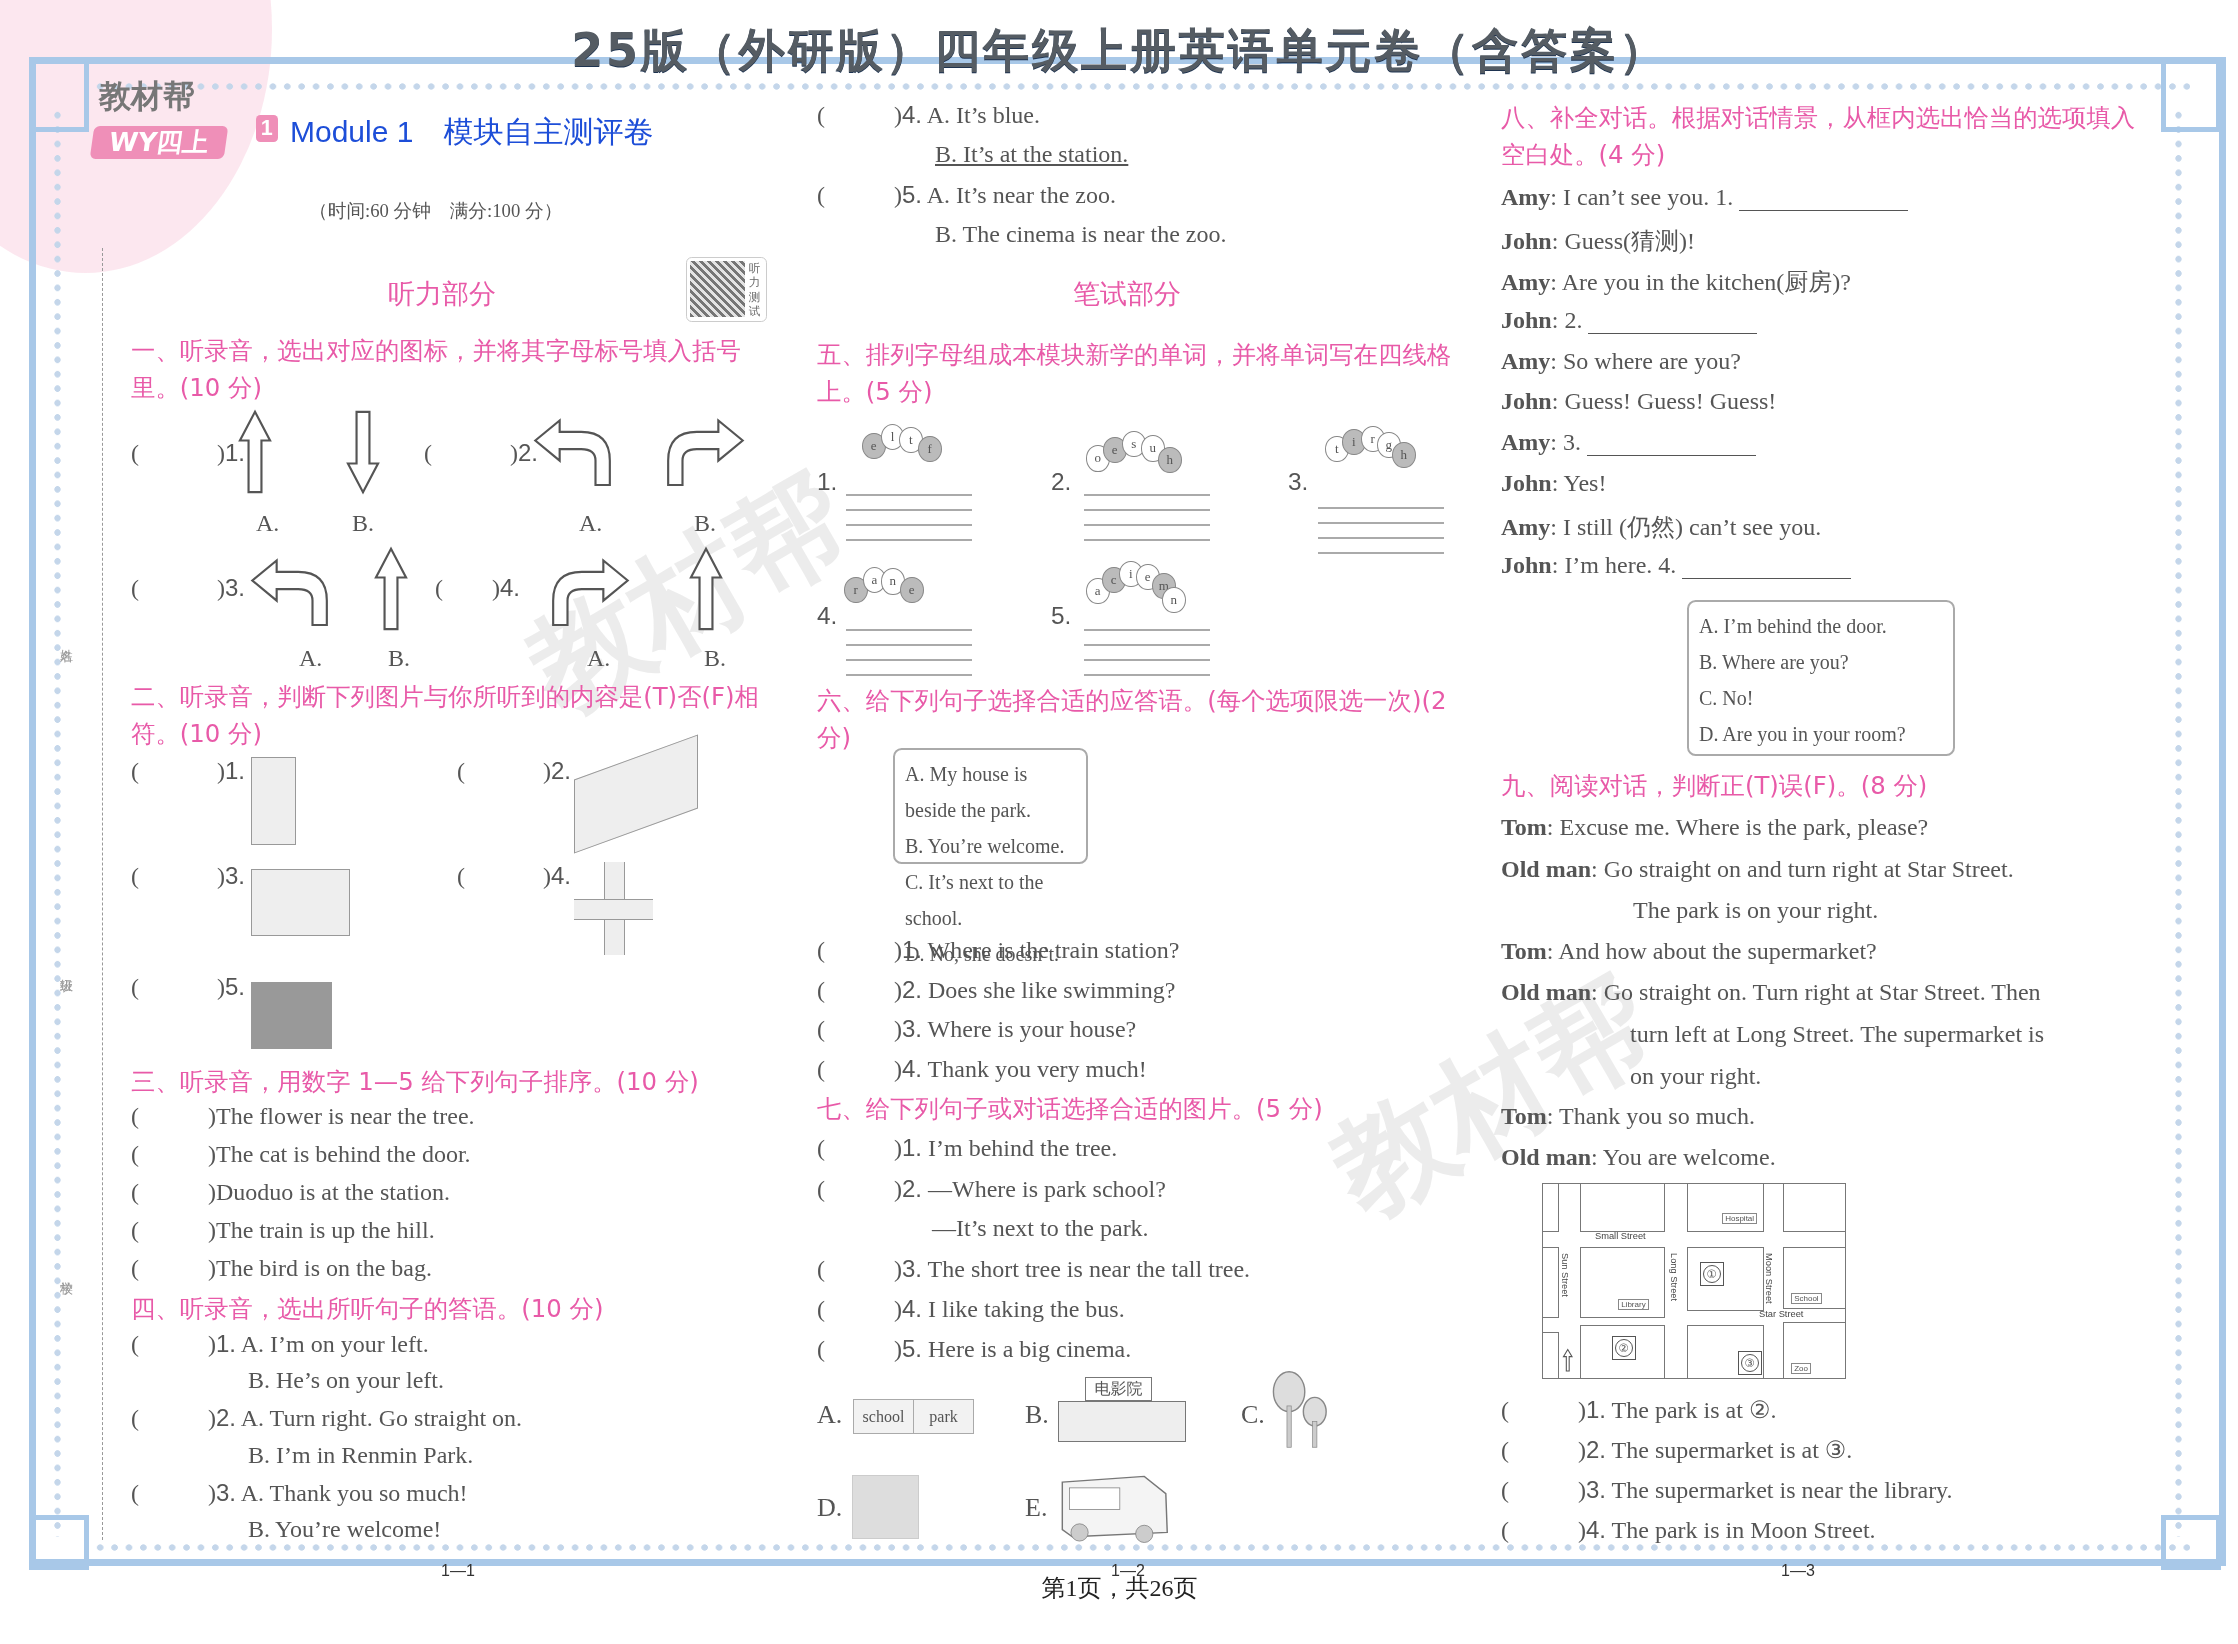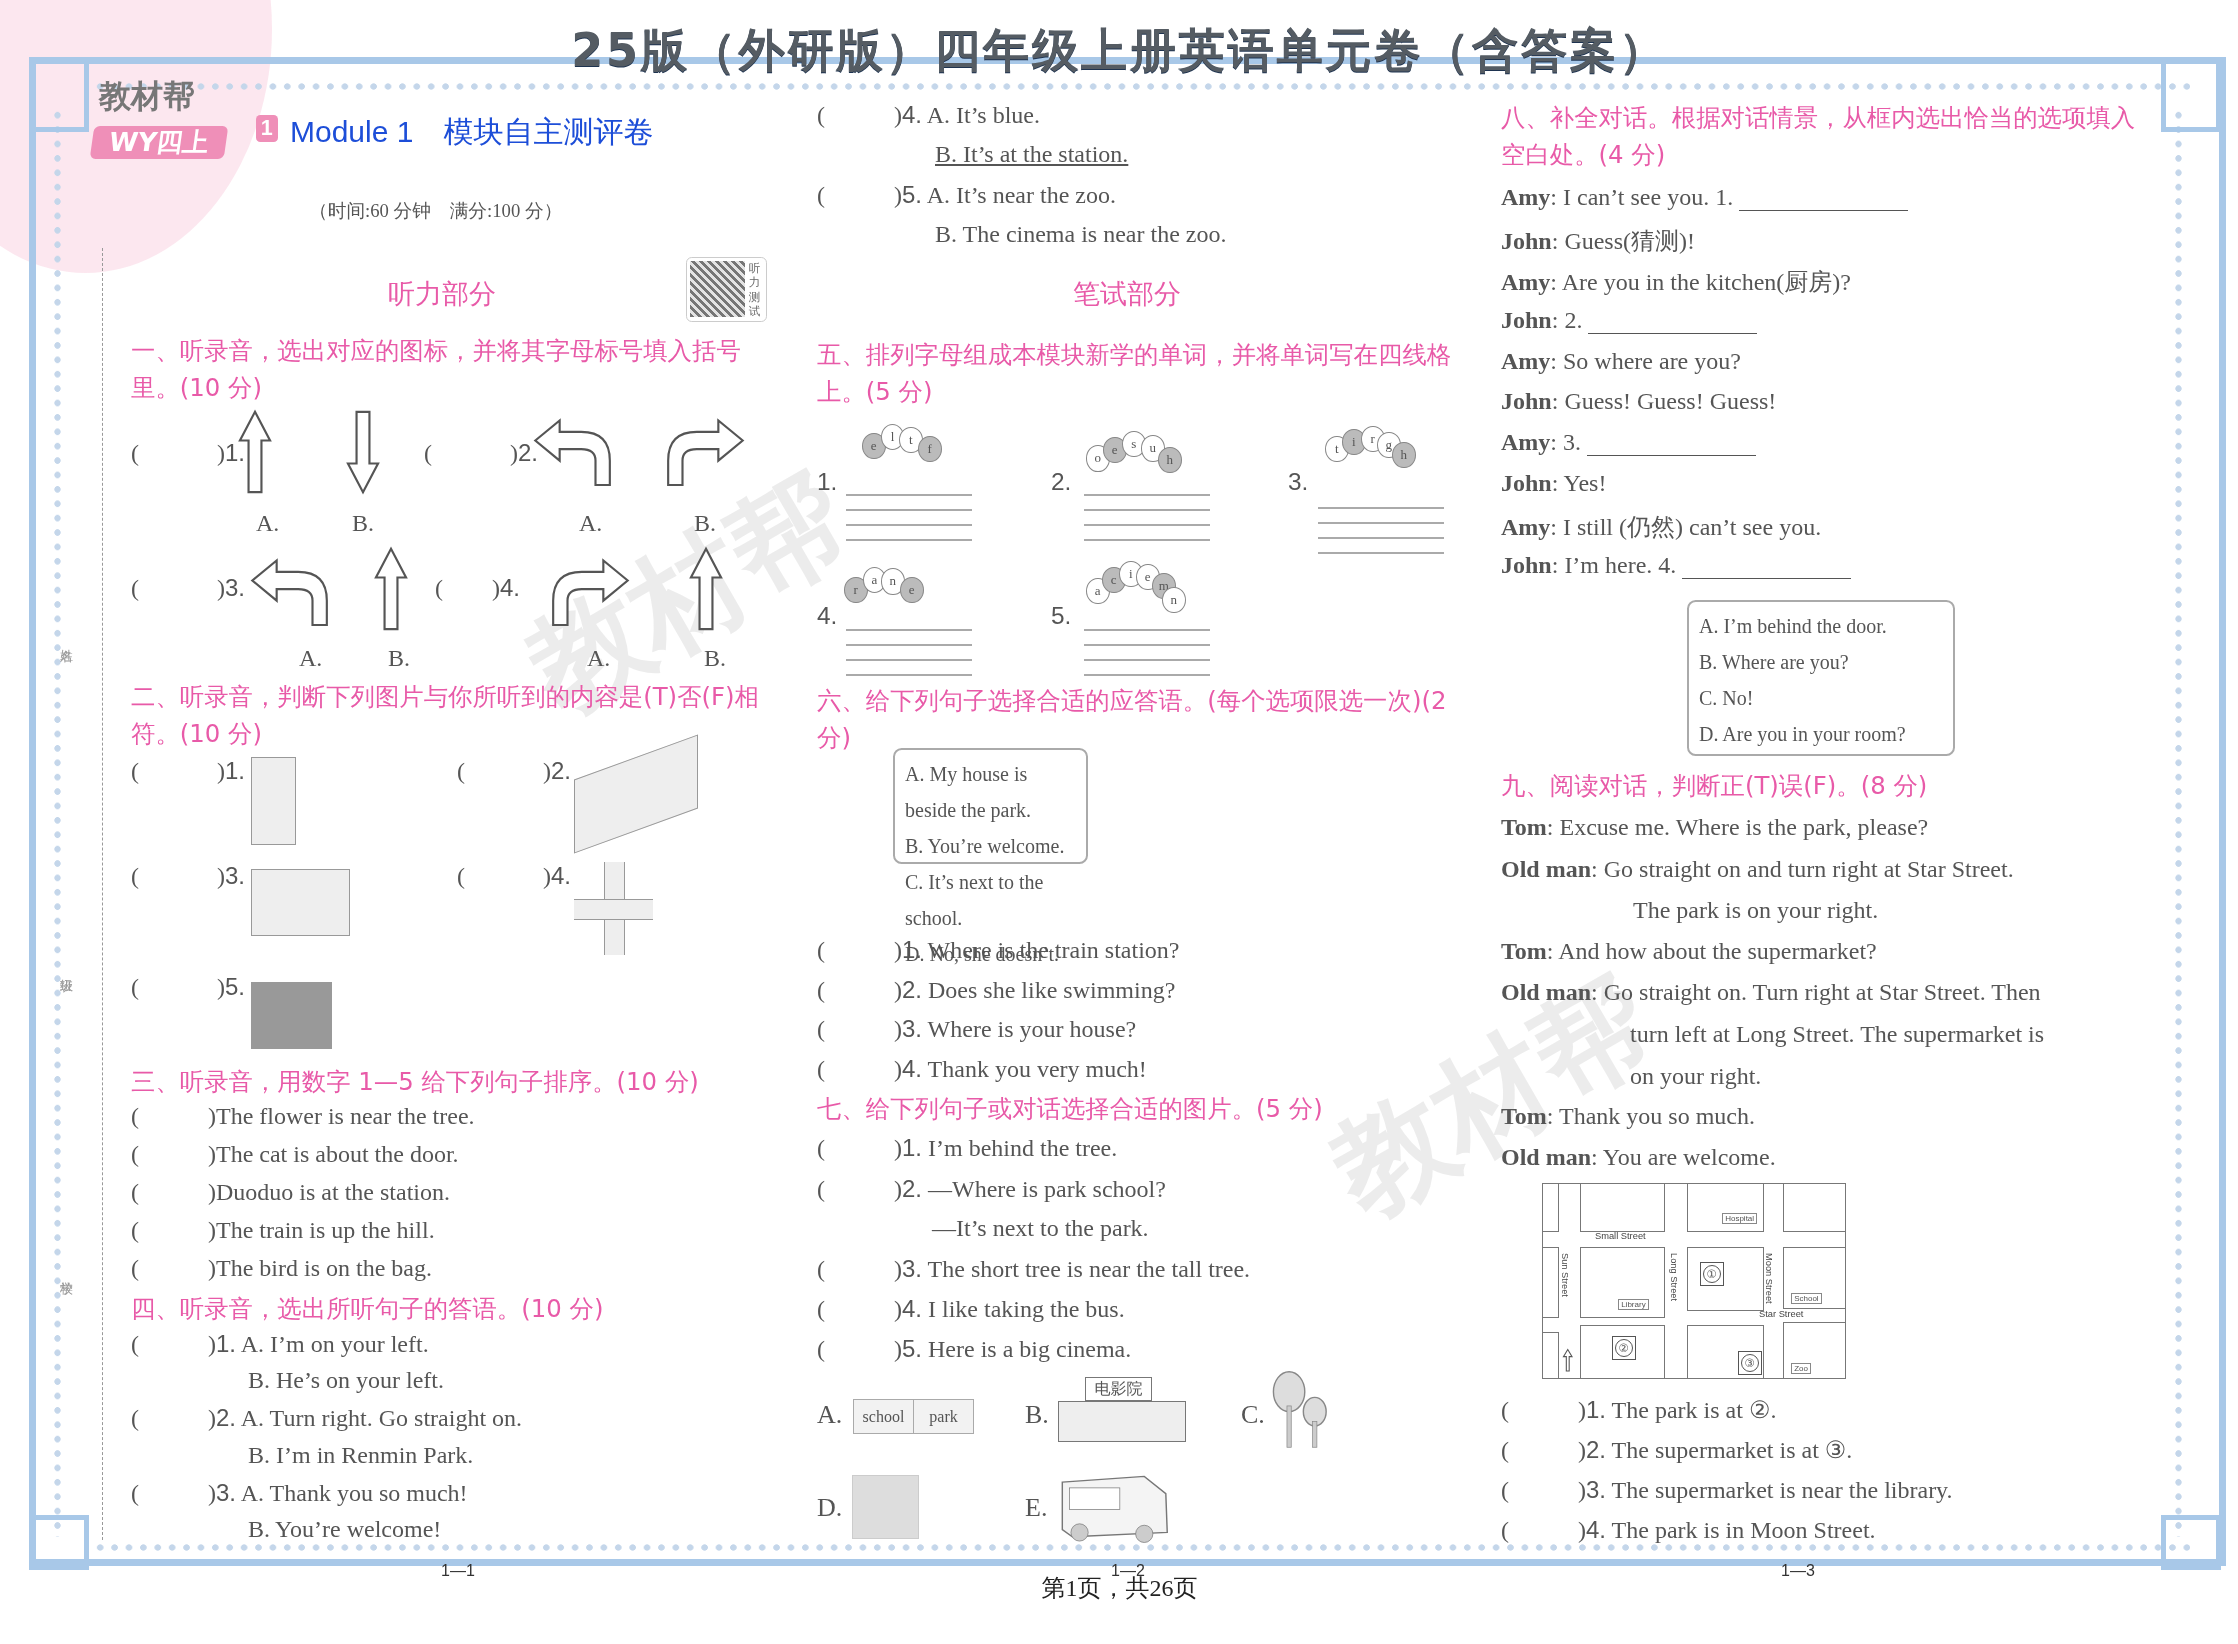--- a/index.html
+++ b/index.html
@@ -148,21 +148,21 @@
 <div class="abs line" style="left:457px;top:862px;">( <span class="paren"></span>)<span class="num">4.</span></div>
 <div class="abs" style="left:574px;top:862px;width:79px;height:93px;">
   <div style="position:absolute;left:30px;top:0;width:18.7px;height:93px;background:#eee;border-left:1.4px solid #999;border-right:1.4px solid #999;"></div>
   <div style="position:absolute;left:0;top:37px;width:79px;height:18.7px;background:#eee;border-top:1.4px solid #999;border-bottom:1.4px solid #999;"></div>
 </div>
 <div class="abs line" style="left:131px;top:973px;">( <span class="paren"></span>)<span class="num">5.</span></div>
 <div class="img" style="left:251px;top:982px;width:79px;height:65px;background:#999;"></div>
 
 <div class="abs qh" style="left:131px;top:1063px;">三、听录音，用数字 1—5 给下列句子排序。(10 分)</div>
 <div class="abs line" style="left:131px;top:1103px;">( <span class="paren" style="width:63px"></span>)<span>The flower is near the tree.</span></div>
-<div class="abs line" style="left:131px;top:1141px;">( <span class="paren" style="width:63px"></span>)<span>The cat is about the door.</span></div>
+<div class="abs line" style="left:131px;top:1141px;">( <span class="paren" style="width:63px"></span>)<span>The cat is behind the door.</span></div>
 <div class="abs line" style="left:131px;top:1179px;">( <span class="paren" style="width:63px"></span>)<span>Duoduo is at the station.</span></div>
 <div class="abs line" style="left:131px;top:1217px;">( <span class="paren" style="width:63px"></span>)<span>The train is up the hill.</span></div>
 <div class="abs line" style="left:131px;top:1255px;">( <span class="paren" style="width:63px"></span>)<span>The bird is on the bag.</span></div>
 
 <div class="abs qh" style="left:131px;top:1290px;">四、听录音，选出所听句子的答语。(10 分)</div>
 <div class="abs line" style="left:131px;top:1330px;">( <span class="paren" style="width:63px"></span>)<span class="num">1.</span> <span>A. I’m on your left.</span></div>
 <div class="abs line" style="left:248px;top:1367px;">B. He’s on your left.</div>
 <div class="abs line" style="left:131px;top:1404px;">( <span class="paren" style="width:63px"></span>)<span class="num">2.</span> <span>A. Turn right. Go straight on.</span></div>
 <div class="abs line" style="left:248px;top:1442px;">B. I’m in Renmin Park.</div>
 <div class="abs line" style="left:131px;top:1479px;">( <span class="paren" style="width:63px"></span>)<span class="num">3.</span> <span>A. Thank you so much!</span></div>

